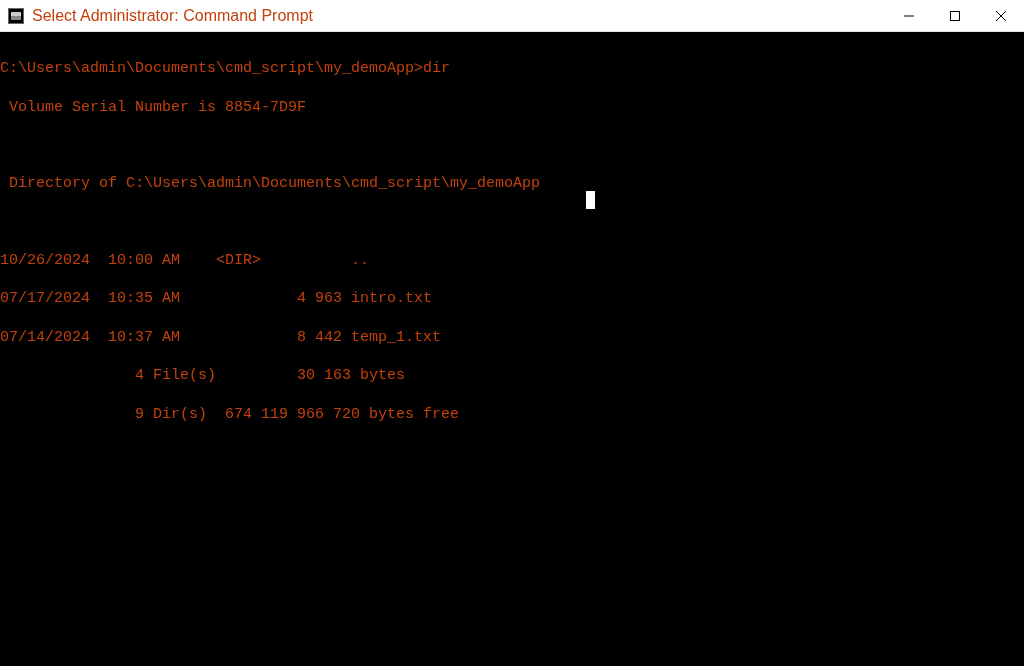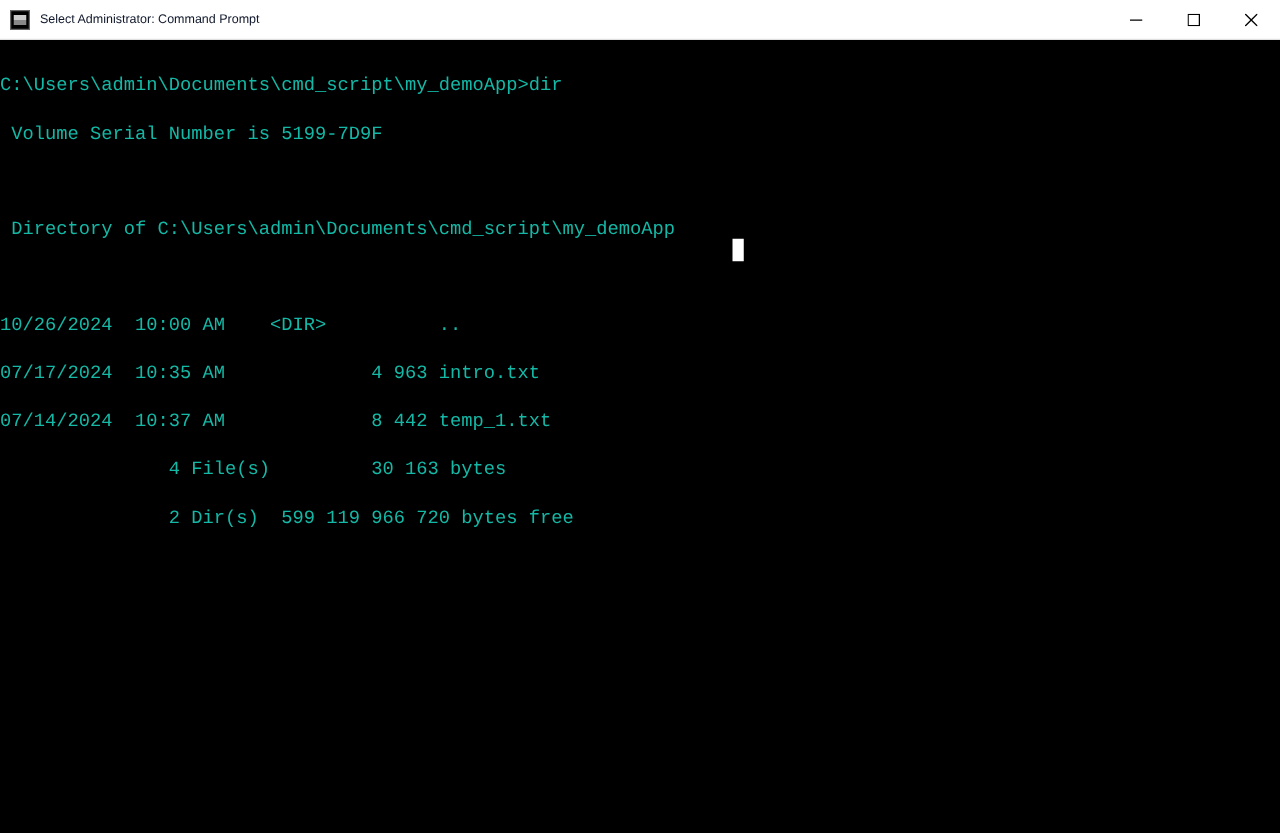--- a/index.html
+++ b/index.html
@@ -27,41 +27,41 @@
       display: flex;
       align-items: center;
       justify-content: center;
     }
     .titlebar-icon-inner {
       width: 10px;
       height: 8px;
       background: linear-gradient(#ccc 50%, #888 50%);
     }
     .titlebar-text {
-      font-size: 10px;
-      color: #0f172a;
+      font-size: 16px;
+      color: #c2410c;
       flex: 1;
     }
     .window-controls {
       display: flex;
       height: 100%;
     }
     .window-btn {
       width: 46px;
       height: 100%;
       display: flex;
       align-items: center;
       justify-content: center;
       color: #000;
       font-size: 10px;
     }
     .window-btn svg { width: 10px; height: 10px; }
     .terminal {
       background: #000;
-      color: #14b8a6;
+      color: #c2410c;
       font-family: Consolas, "Courier New", monospace;
       font-size: 15px;
       line-height: 1.28;
       padding: 8px 0 0 0;
       height: calc(666px - 32px);
       white-space: pre;
       overflow: hidden;
       position: relative;
     }
     .line { white-space: pre; }
@@ -97,29 +97,29 @@
       <svg viewBox="0 0 10 10">
           <line x1="0" y1="0" x2="10" y2="10" stroke="#000" stroke-width="1"></line>
           <line x1="10" y1="0" x2="0" y2="10" stroke="#000" stroke-width="1"></line>
         </svg>
     </div>
   </div>
 </div>
 
 <div class="terminal">
 <div class="line"><span>C:\Users\admin\Documents\cmd_script\my_demoApp&gt;</span><span>dir</span></div>
-<div class="line"> Volume Serial Number is 5199-7D9F</div>
+<div class="line"> Volume Serial Number is 8854-7D9F</div>
 <div class="line"> </div>
 <div class="line"> Directory of C:\Users\admin\Documents\cmd_script\my_demoApp</div>
 <div class="line"> </div>
 <div class="line">10/26/2024  10:00 AM    &lt;DIR&gt;          ..</div>
 <div class="line">07/17/2024  10:35 AM             4 963 intro.txt</div>
 <div class="line">07/14/2024  10:37 AM             8 442 temp_1.txt</div>
 <div class="line">               4 File(s)         30 163 bytes</div>
-<div class="line">               2 Dir(s)  599 119 966 720 bytes free</div>
+<div class="line">               9 Dir(s)  674 119 966 720 bytes free</div>
 <div class="line"> </div>
 
 
 
 
 
 
 
 
 

